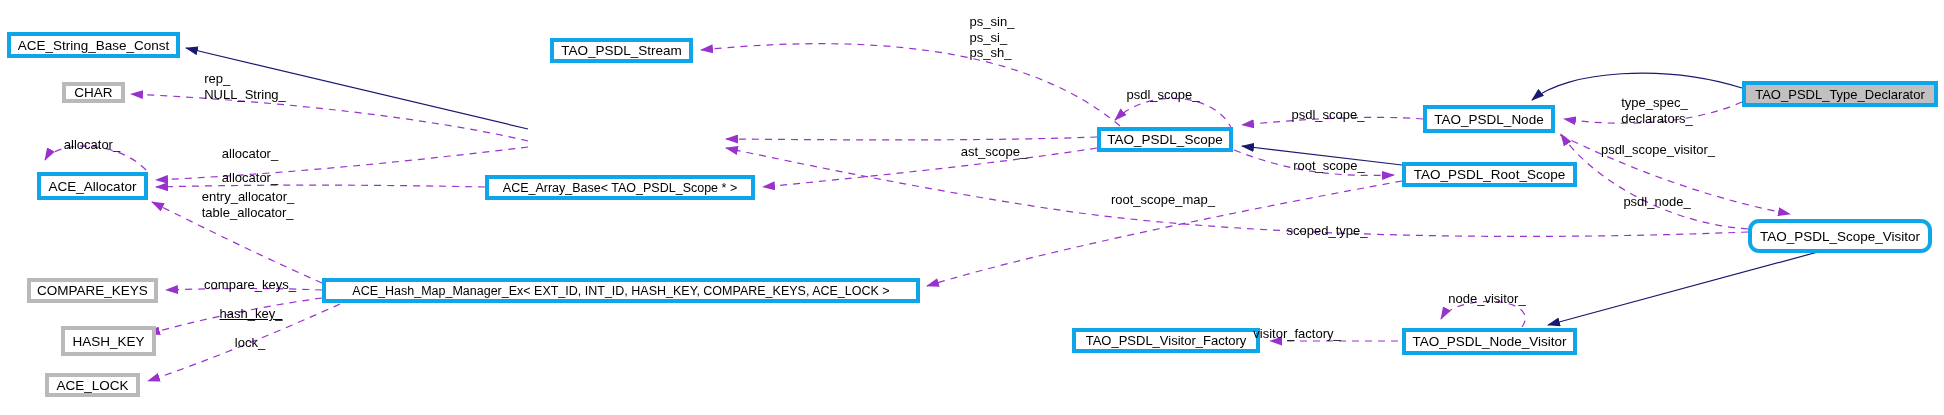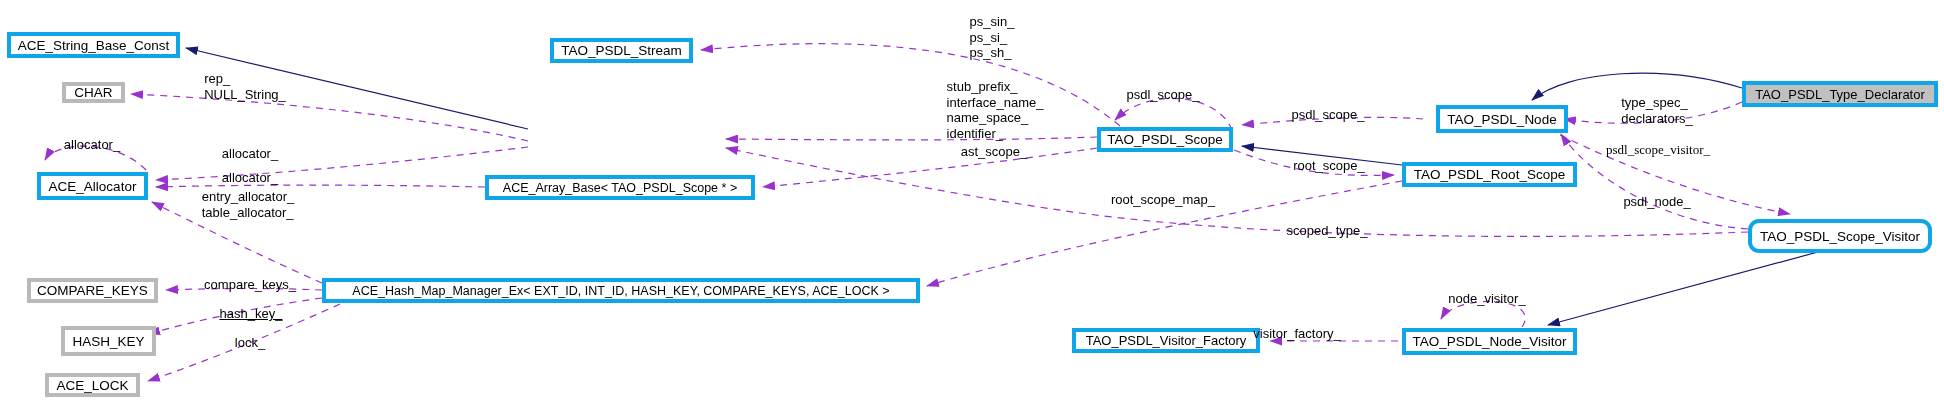--- a/index.html
+++ b/index.html
@@ -70,48 +70,44 @@
 <div class="node" style="left: 7px; top: 32px; width: 173px; height: 26px;">ACE_String_Base_Const</div>
     <div class="node gray" style="left: 62px; top: 82px; width: 63px; height: 21px;">CHAR</div>
     <div class="node" style="left: 37px; top: 172px; width: 111px; height: 28px;">ACE_Allocator</div>
     <div class="node gray" style="left: 27px; top: 278px; width: 131px; height: 25px;">COMPARE_KEYS</div>
     <div class="node gray" style="left: 45px; top: 326px; width: 95px; height: 30px; margin-left: 16px;">HASH_KEY</div>
     <div class="node gray" style="left: 45px; top: 373px; width: 95px; height: 24px;">ACE_LOCK</div>
     <div class="node" style="left: 322px; top: 278px; width: 598px; height: 25px; font-size: 12.5px;">ACE_Hash_Map_Manager_Ex&lt; EXT_ID, INT_ID, HASH_KEY, COMPARE_KEYS, ACE_LOCK &gt;</div>
     <div class="node" style="left: 550px; top: 38px; width: 143px; height: 25px;">TAO_PSDL_Stream</div>
     <div class="node" style="left: 485px; top: 175px; width: 270px; height: 25px; font-size: 12.5px;">ACE_Array_Base&lt; TAO_PSDL_Scope * &gt;</div>
     <div class="node" style="left: 1097px; top: 127px; width: 136px; height: 25px;">TAO_PSDL_Scope</div>
-    <div class="node" style="left: 1423px; top: 105px; width: 132px; height: 28px; margin-left: 13px;">TAO_PSDL_Node</div>
+    <div class="node" style="left: 1423px; top: 105px; width: 132px; height: 28px;">TAO_PSDL_Node</div>
     <div class="node" style="left: 1402px; top: 162px; width: 175px; height: 25px;">TAO_PSDL_Root_Scope</div>
     <div class="node selected" style="left: 1742px; top: 81px; width: 196px; height: 26px; font-size: 13px;">TAO_PSDL_Type_Declarator</div>
     <div class="node" style="left: 1748px; top: 219px; width: 184px; height: 34px; border-radius: 11px;">TAO_PSDL_Scope_Visitor</div>
     <div class="node" style="left: 1072px; top: 328px; width: 188px; height: 25px; font-size: 13px;">TAO_PSDL_Visitor_Factory</div>
     <div class="node" style="left: 1402px; top: 328px; width: 175px; height: 27px;">TAO_PSDL_Node_Visitor</div>
     <div class="edge-label" style="left: 245px; top: 71px;">rep_
 NULL_String_</div>
     <div class="edge-label" style="left: 92px; top: 137px;">allocator_</div>
     <div class="edge-label" style="left: 250px; top: 146px;">allocator_</div>
     <div class="edge-label" style="left: 250px; top: 170px;">allocator_</div>
     <div class="edge-label" style="left: 248px; top: 189px;">entry_allocator_
 table_allocator_</div>
     <div class="edge-label" style="left: 250px; top: 277px;">compare_keys_</div>
     <div class="edge-label" style="left: 251px; top: 306px; text-decoration: underline;">hash_key_</div>
     <div class="edge-label" style="left: 250px; top: 335px;">lock_</div>
     <div class="edge-label" style="left: 992px; top: 14px;">ps_sin_
 ps_si_
 ps_sh_</div>
-    <div class="edge-label" style="left: 995px; top: 79px;">stub_prefix_
-interface_name_
-name_space_
-identifier_</div>
     <div class="edge-label" style="left: 994px; top: 144px;">ast_scope_</div>
     <div class="edge-label" style="left: 1163px; top: 87px;">psdl_scope_</div>
     <div class="edge-label" style="left: 1328px; top: 107px;">psdl_scope_</div>
     <div class="edge-label" style="left: 1329px; top: 158px;">root_scope_</div>
     <div class="edge-label" style="left: 1163px; top: 192px;">root_scope_map_</div>
     <div class="edge-label" style="left: 1327px; top: 223px;">scoped_type_</div>
     <div class="edge-label" style="left: 1657px; top: 95px;">type_spec_
 declarators_</div>
-    <div class="edge-label" style="left: 1658px; top: 142px; font-family: Liberation Serif, serif;">psdl_scope_visitor_</div>
+    <div class="edge-label" style="left: 1658px; top: 142px;">psdl_scope_visitor_</div>
     <div class="edge-label" style="left: 1657px; top: 194px;">psdl_node_</div>
     <div class="edge-label" style="left: 1487px; top: 291px;">node_visitor_</div>
     <div class="edge-label" style="left: 1297px; top: 326px;">visitor_factory_</div>
   </div>
 
 </body></html>

